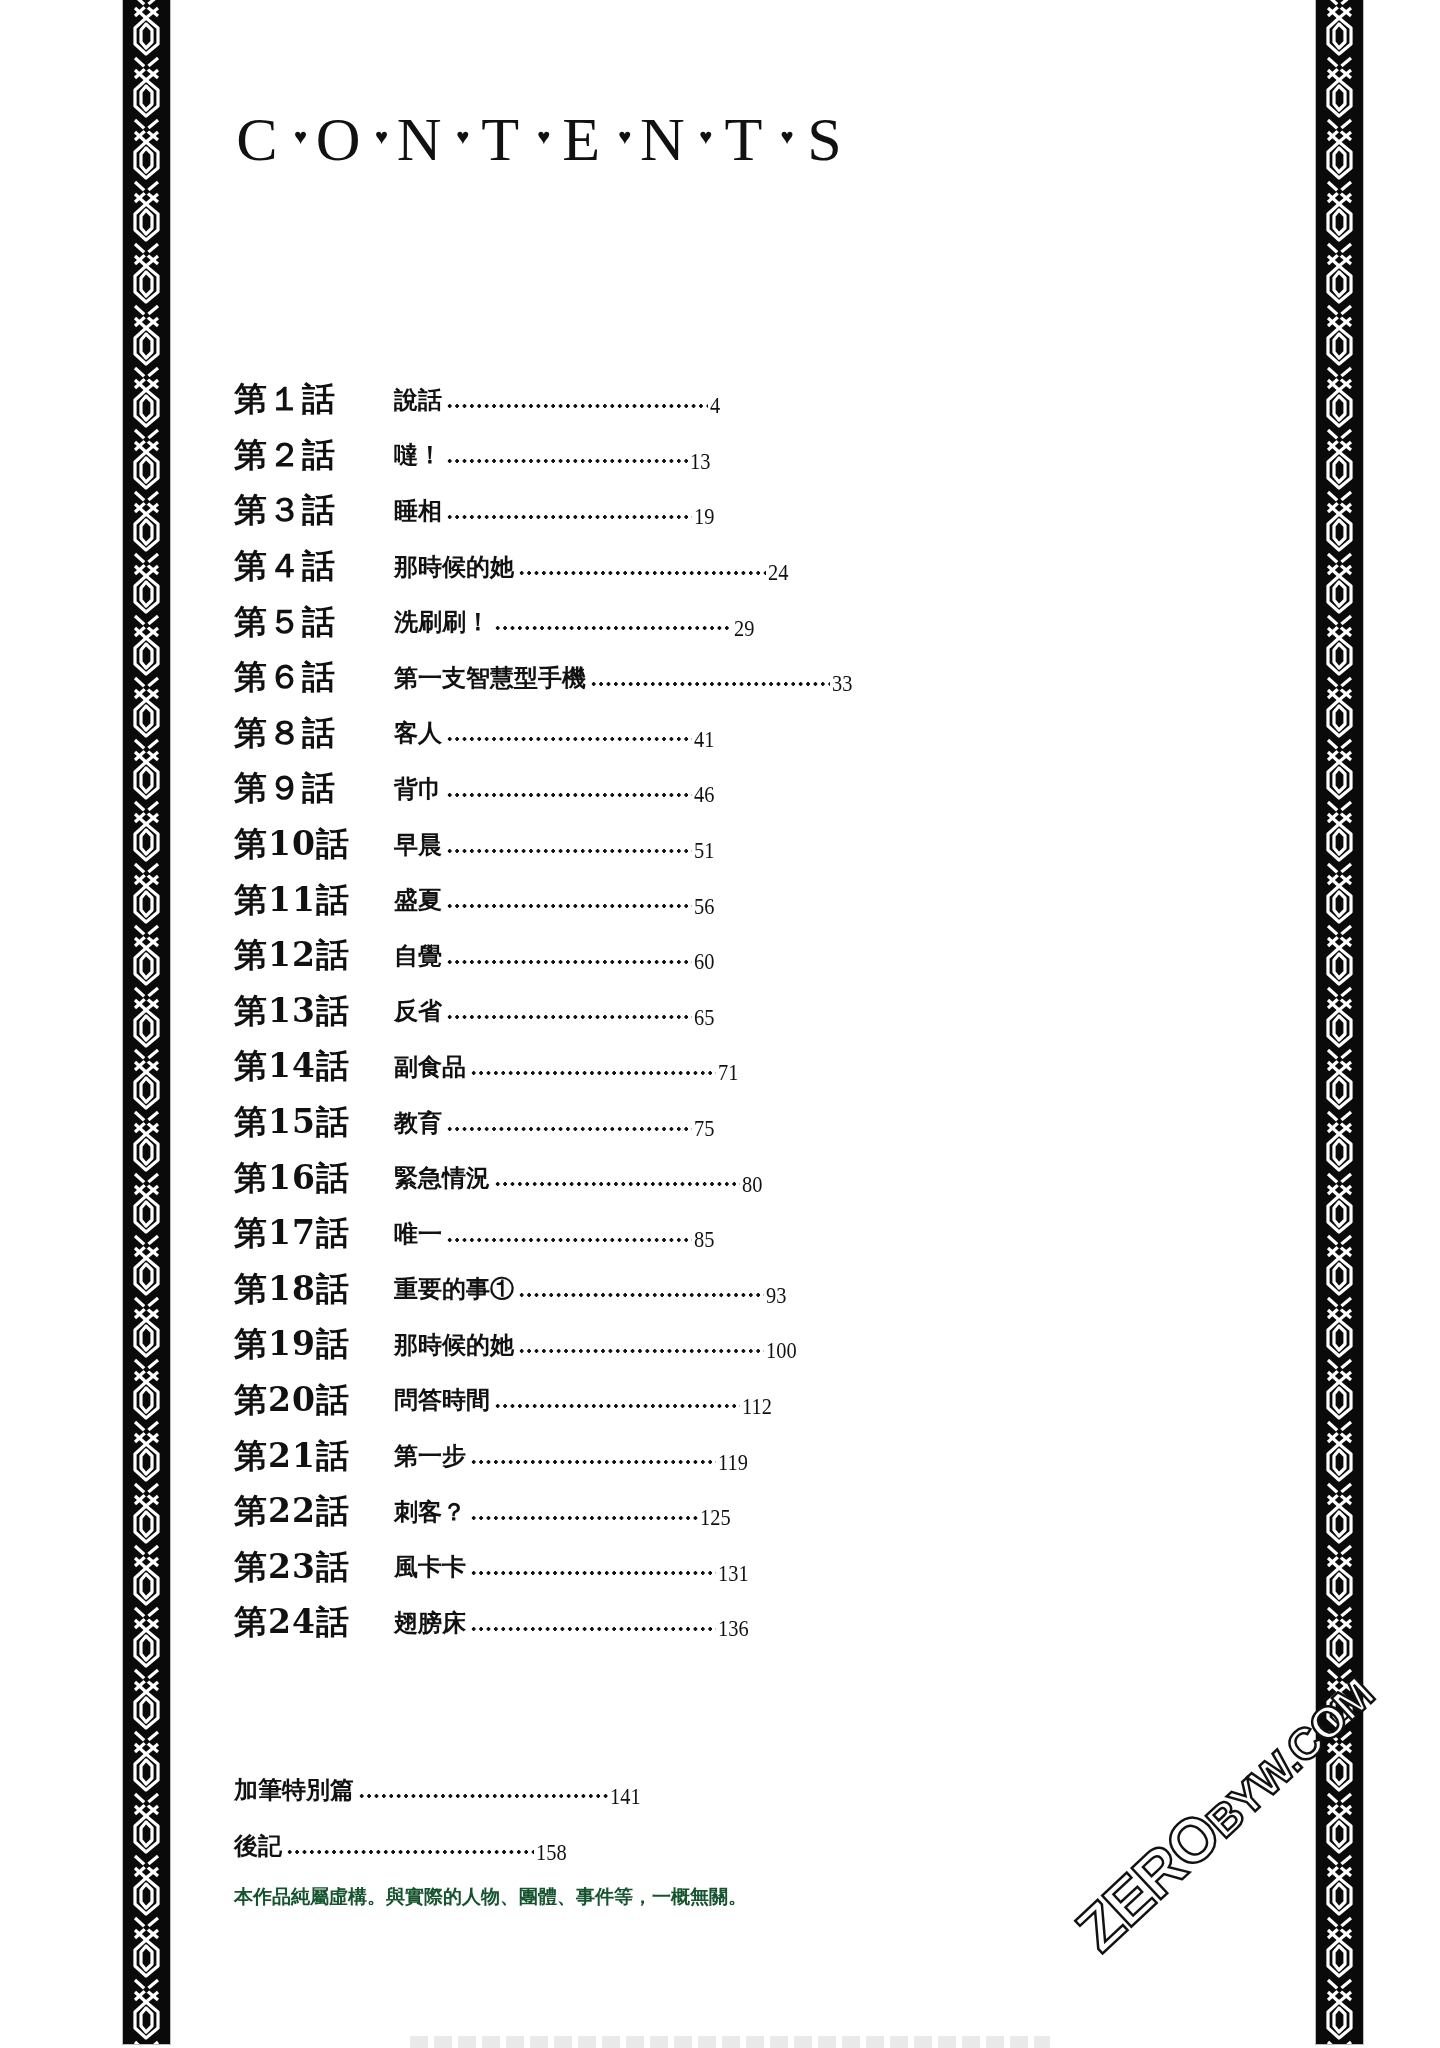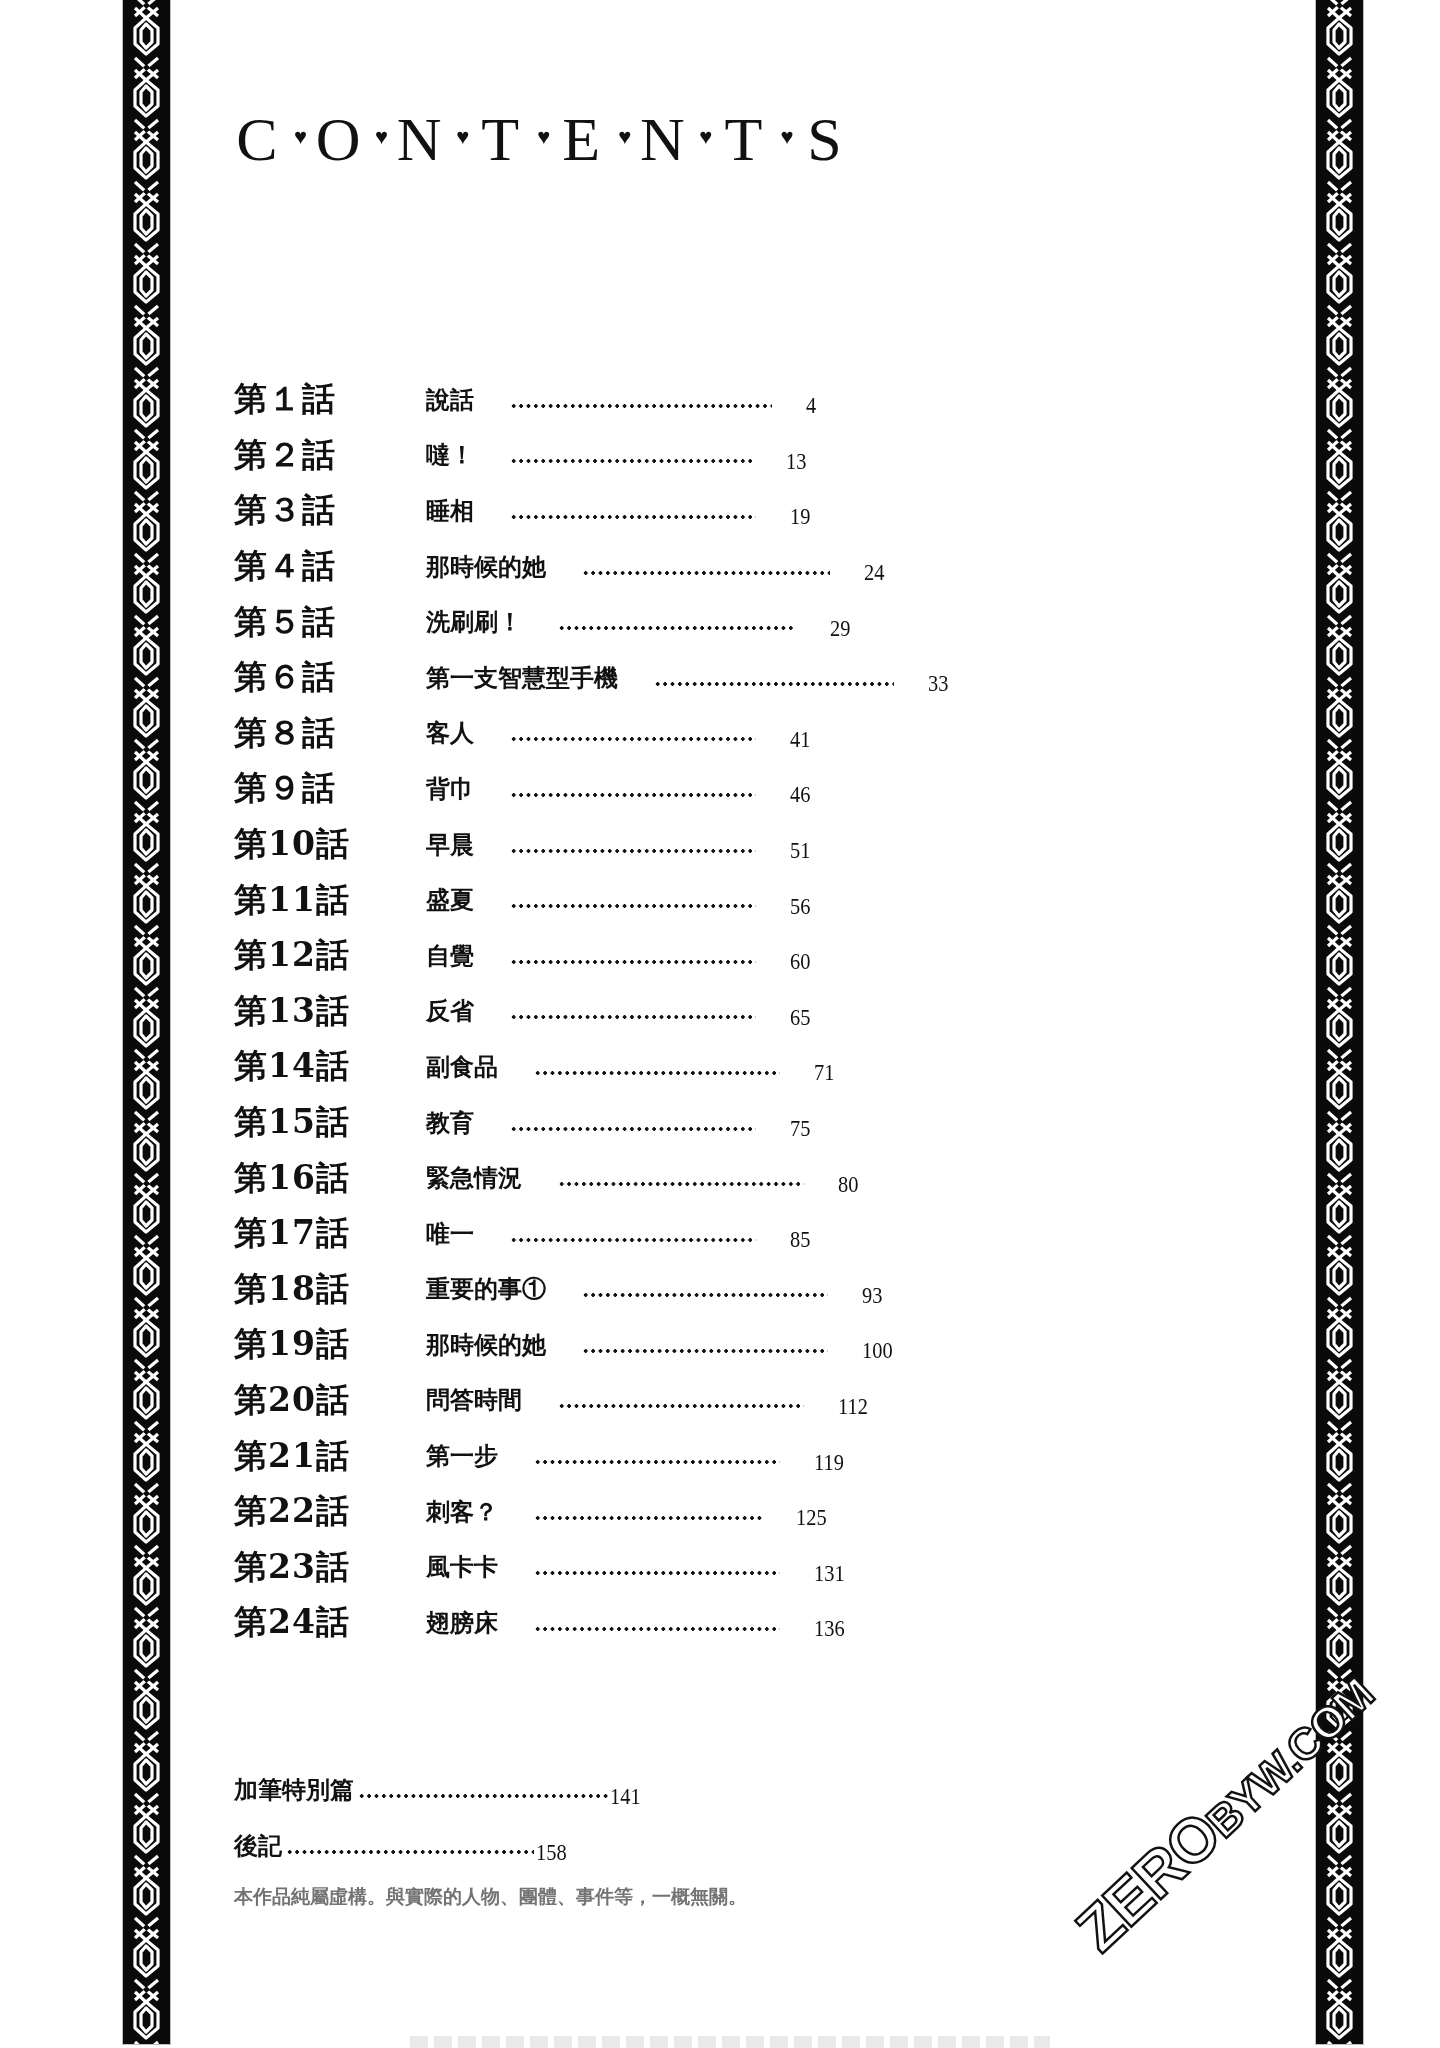--- a/index.html
+++ b/index.html
@@ -63,21 +63,20 @@
       position: absolute;
       left: 234px;
       top: 372px;
       width: 900px;
     }
     .toc-row {
       height: 55.6px;
       display: flex;
       align-items: center;
       white-space: nowrap;
-      gap: 32px;
     }
     .chap-label {
       display: inline-block;
       width: 160px;
       font-size: 33px;
       font-weight: bold;
       letter-spacing: 1px;
       font-family: "DejaVu Serif", "Liberation Serif", serif;
     }
     .chap-title {
@@ -115,21 +114,21 @@
       white-space: nowrap;
     }
 
     .disclaimer {
       position: absolute;
       left: 234px;
       top: 1884px;
       font-size: 19px;
       font-weight: bold;
       font-family: Liberation Mono, monospace;
-      color: #737373;
+      color: #14532d;
       white-space: nowrap;
     }
 
     .cutoff-text {
       position: absolute;
       left: 410px;
       top: 2036px;
       width: 640px;
       height: 14px;
       background-image: repeating-linear-gradient(90deg, #e4e4e4 0 18px, transparent 18px 24px);

